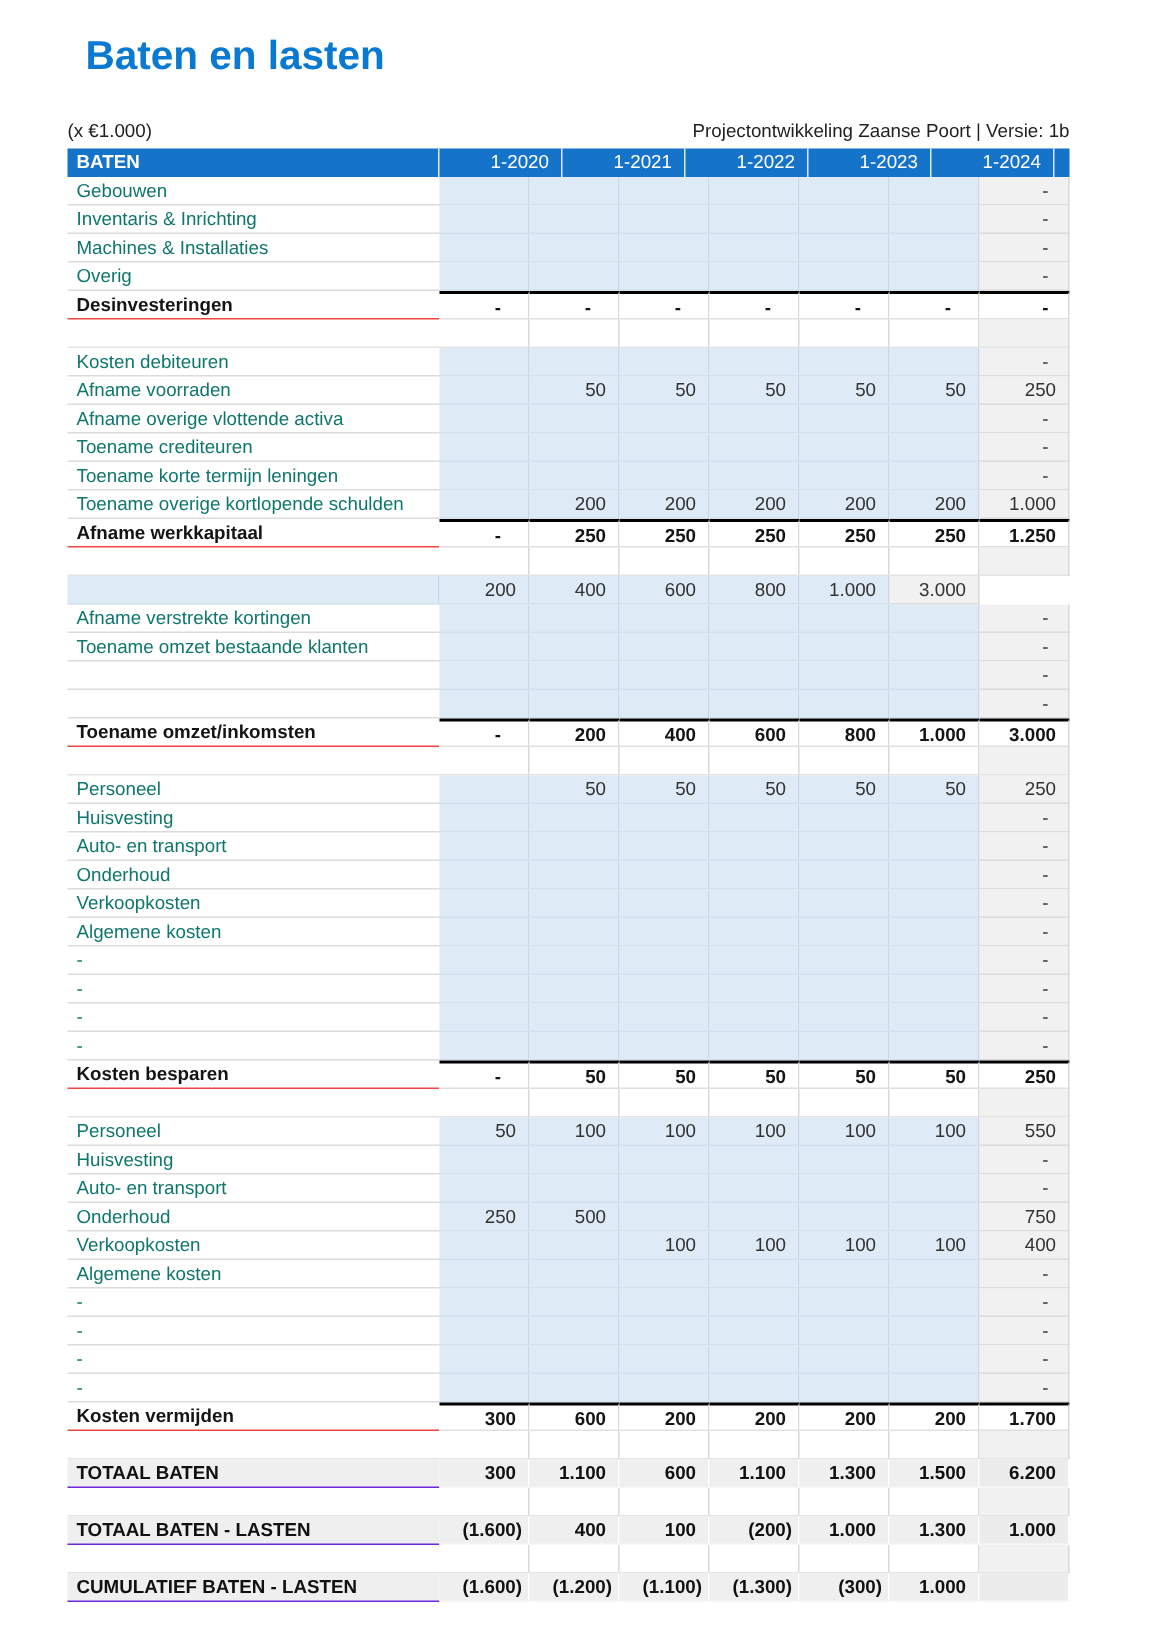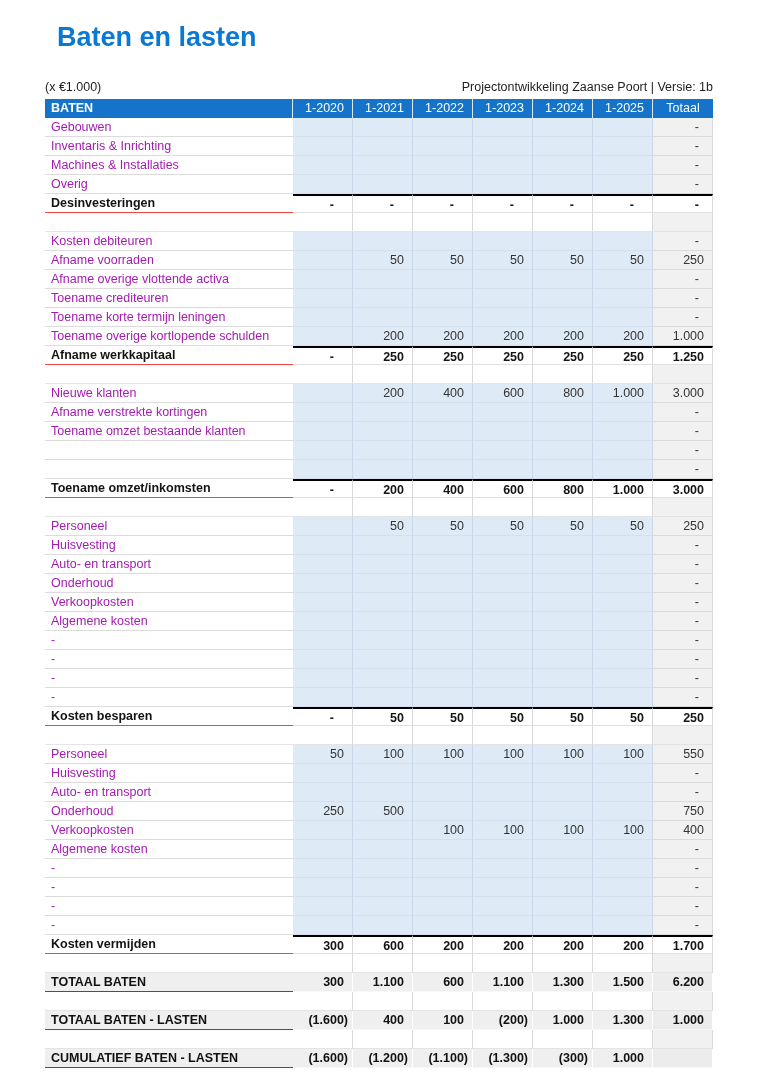--- a/index.html
+++ b/index.html
@@ -2,27 +2,27 @@
 <html><head>
 <meta charset="utf-8">
 <style>
   html,body{margin:0;padding:0;background:#ffffff;}
   body{width:768px;height:1087px;position:relative;font-family:"Liberation Sans",sans-serif;-webkit-font-smoothing:antialiased;}
   .title{position:absolute;left:57px;top:22px;font-size:27px;font-weight:bold;color:#0a79d1;}
   .meta{position:absolute;left:45px;top:80px;width:668px;display:flex;justify-content:space-between;font-size:12.5px;color:#1f1f1f;}
   .tbl{position:absolute;left:45px;top:99px;width:668px;}
   .row{display:grid;grid-template-columns:248px repeat(7,60px);height:19px;line-height:18px;font-size:12.5px;}
   .c{box-sizing:border-box;overflow:hidden;white-space:nowrap;}
-  .label{padding-left:6px;text-align:left;color:#a21caf;border-bottom:1px solid #dcdcdc;}
+  .label{padding-left:6px;text-align:left;color:#0f766e;border-bottom:1px solid #dcdcdc;}
   .val{text-align:right;padding-right:8px;color:#333333;border-right:1px solid #d9d9d9;border-bottom:1px solid #dcdcdc;}
   .val.dash{padding-right:18px;}
   .val.total.dash{padding-right:13px;}
   .val.neg{padding-right:4px;}
   
-  .row.header{background:#1573c9;color:#ffffff;}
+  .row.header{background:#1573c9;color:#ffffff;gap:22px;}
   .row.header .label{font-weight:bold;color:#ffffff;border-bottom:none;border-right:1px solid rgba(255,255,255,.85);}
   .row.header .val{color:#ffffff;border-bottom:none;border-right:1px solid rgba(255,255,255,.85);}
   .row.header .htotal{text-align:center;padding-right:0;border-right:none;}
   
   .r-data .val.year{background:#deeaf6;border-right:1px solid #c9d8e9;border-bottom:1px solid #d3e1ef;}
   .r-data .val.total{background:#f1f1f1;}
   
   .r-sep .val{border-bottom:1px solid #e4e4e4;}
   .r-sep .label{border-bottom:1px solid #e4e4e4;}
   .r-sep .val.total{background:#f1f1f1;}
@@ -190,21 +190,20 @@
         <div class="c label"></div>
         <div class="c val year"></div>
         <div class="c val year"></div>
         <div class="c val year"></div>
         <div class="c val year"></div>
         <div class="c val year"></div>
         <div class="c val year"></div>
         <div class="c val total"></div>
       </div>
       <div class="row r-data">
-        <div class="c label">Nieuwe klanten</div>
         <div class="c val year"></div>
         <div class="c val year">200</div>
         <div class="c val year">400</div>
         <div class="c val year">600</div>
         <div class="c val year">800</div>
         <div class="c val year">1.000</div>
         <div class="c val total">3.000</div>
       </div>
       <div class="row r-data">
         <div class="c label">Afname verstrekte kortingen</div>

